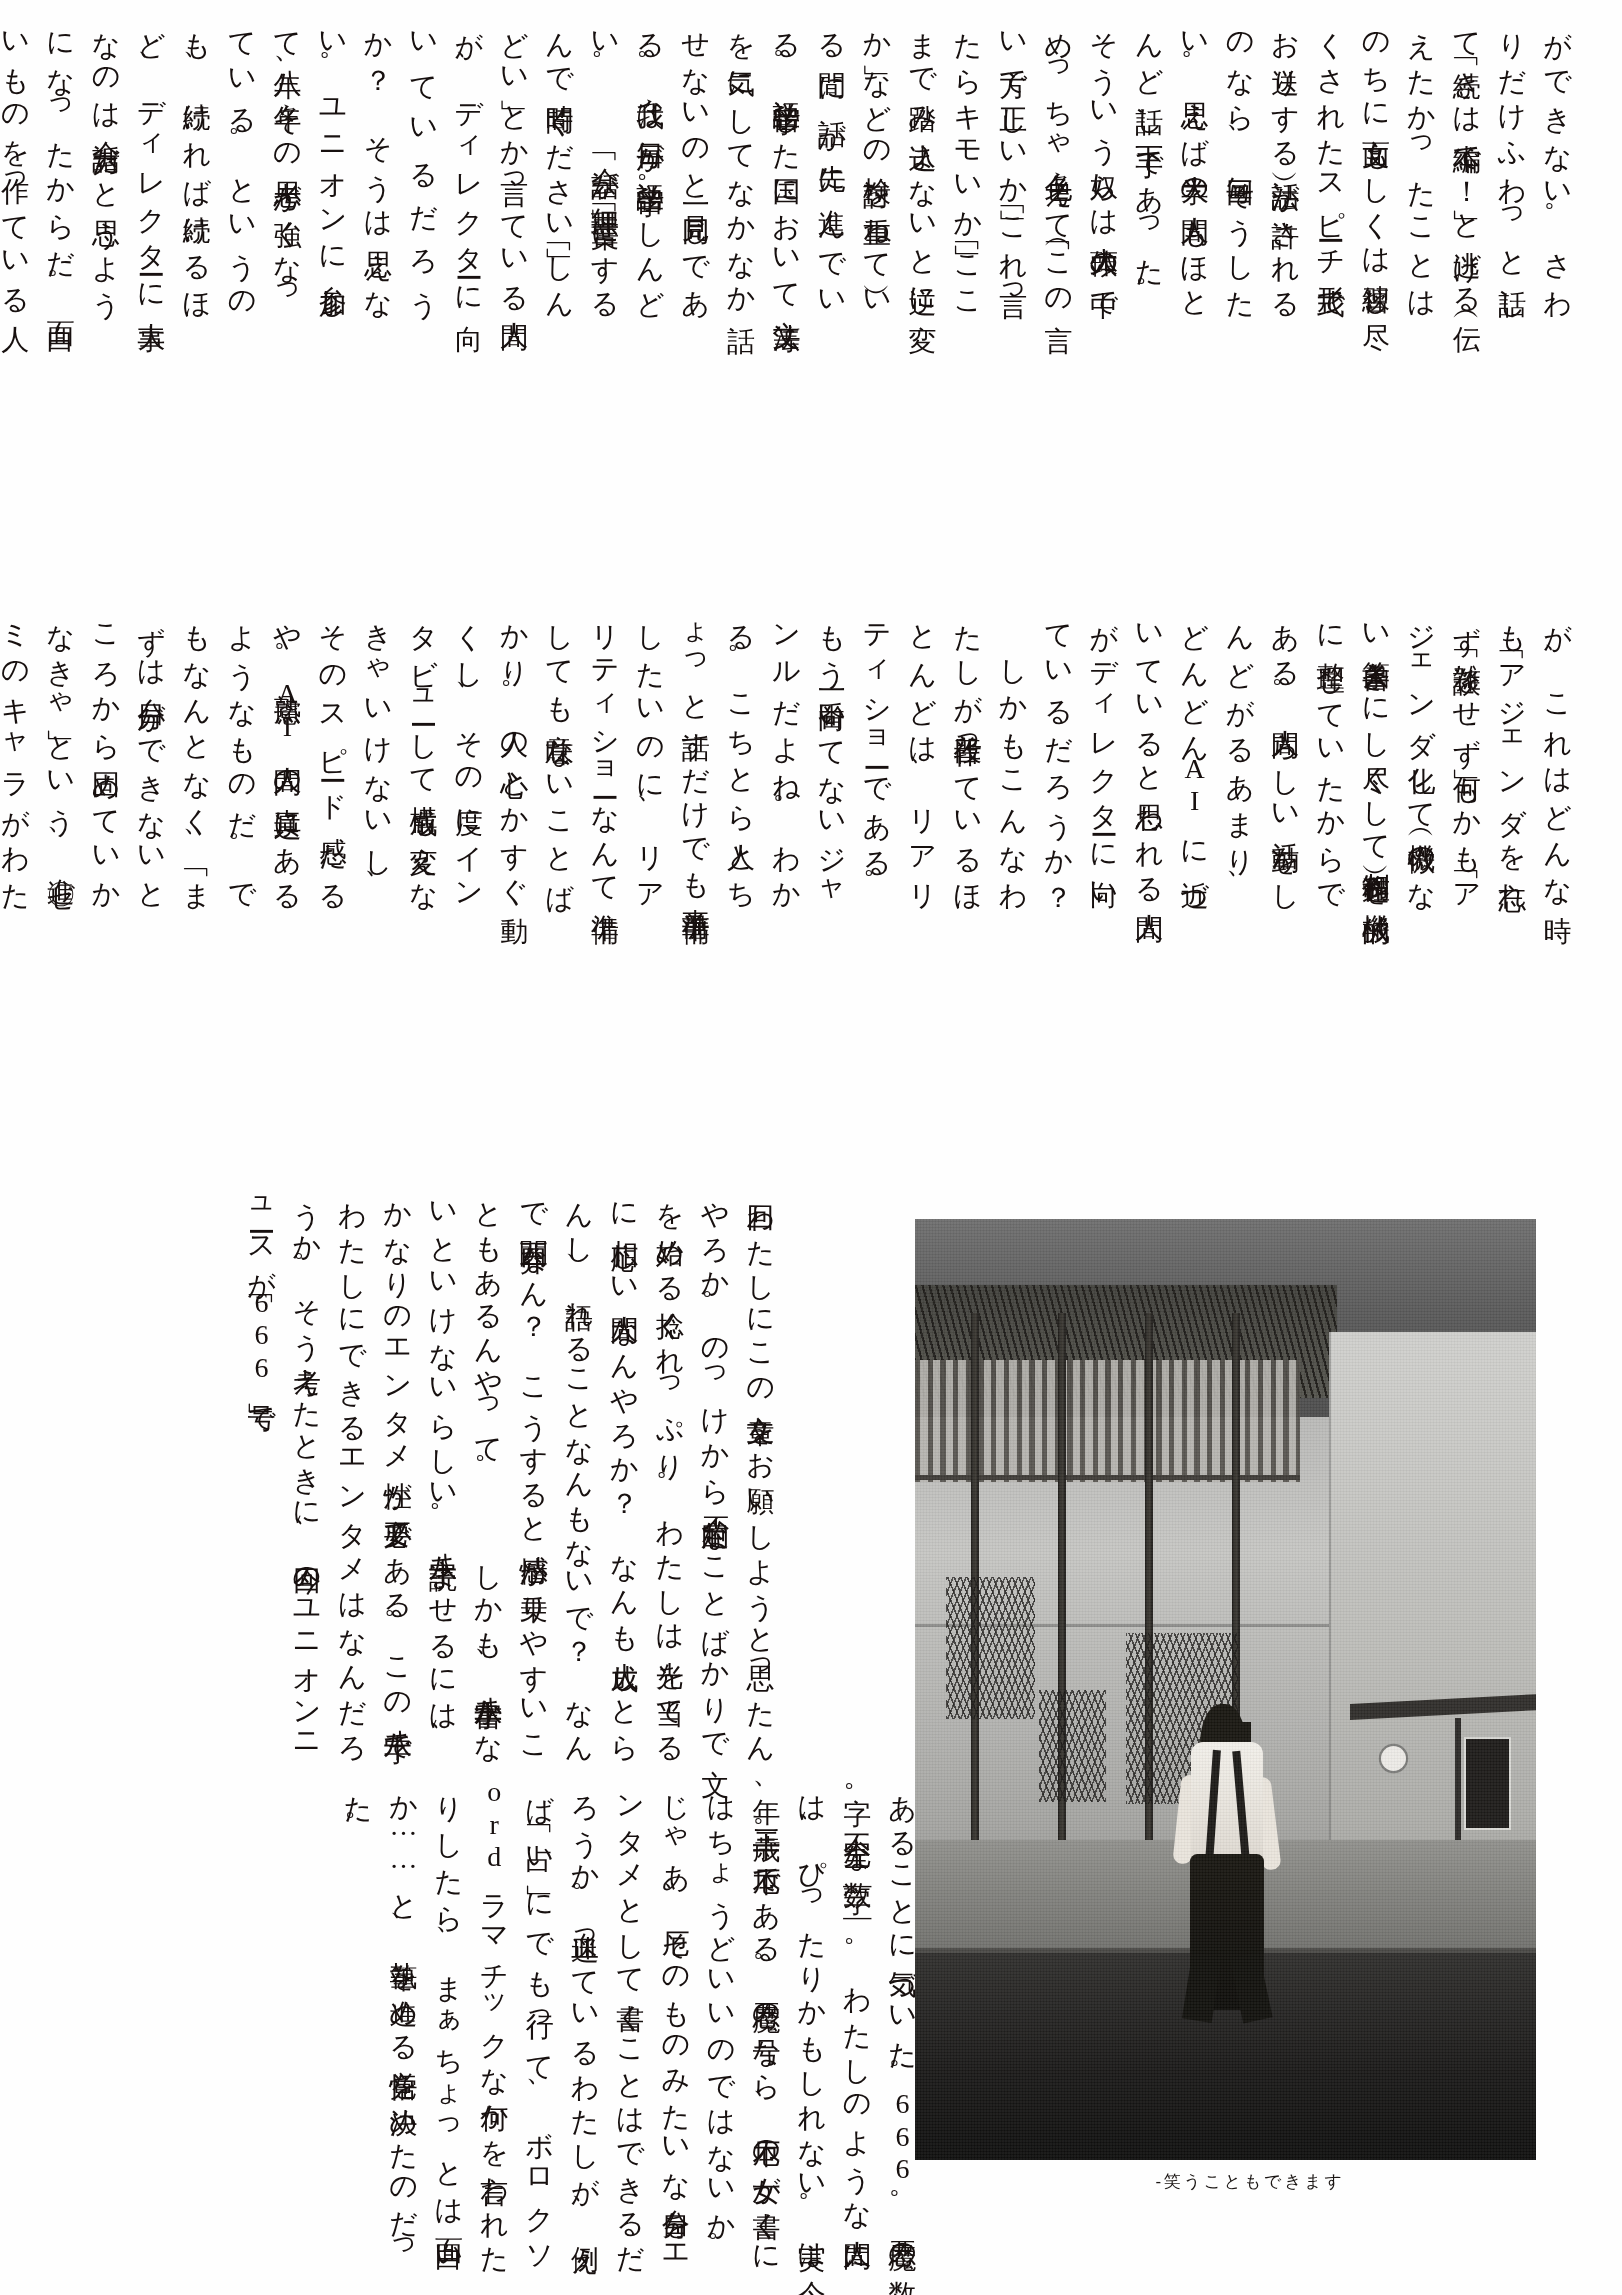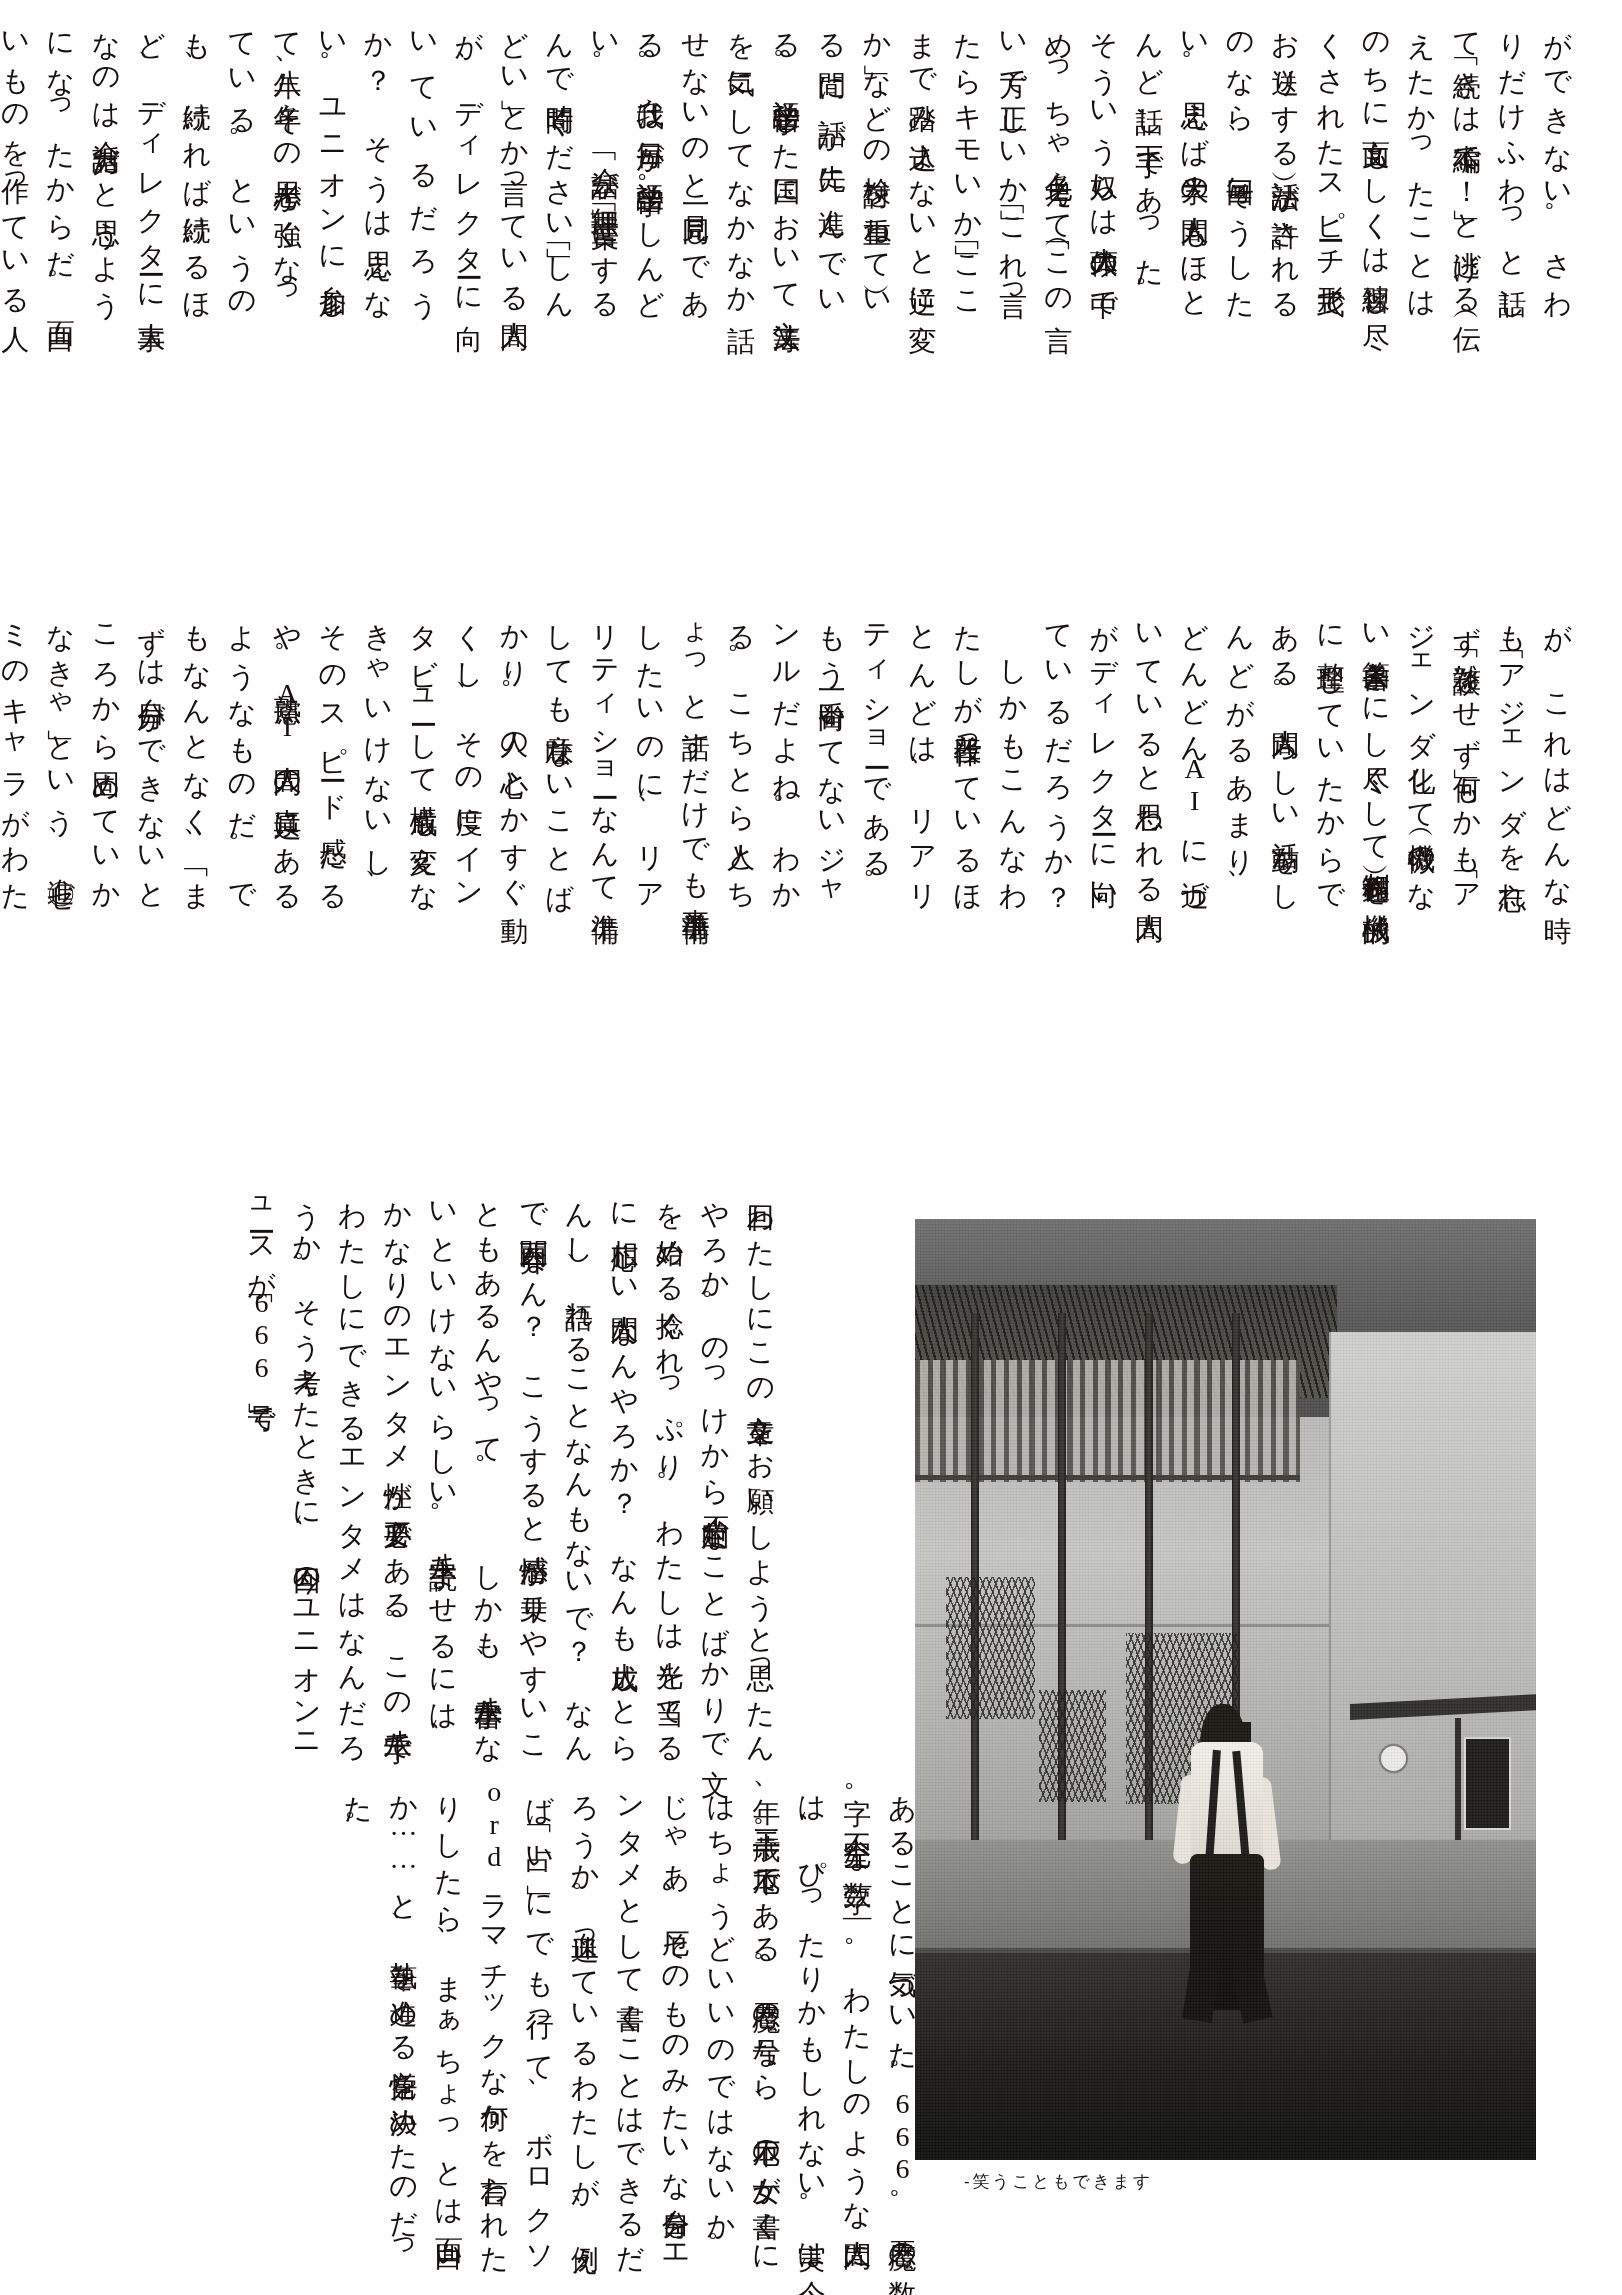--- a/index.html
+++ b/index.html
@@ -286,21 +286,21 @@
     width: 19.4px; height: 93px;
     background: #e9e4dc; border-radius: 9px; transform: rotate(-7deg);
   }
 
   #photo-caption {
     margin-top: 10.4px;
     font-family: "Liberation Sans", "DejaVu Sans", sans-serif;
     font-size: 17px;
     letter-spacing: 0.16em;
     color: #1a1513;
-    text-align: left;
+    text-align: center;
     padding-left: 49px;
   }
 </style>
 </head>
 <body>
 
 <div class="page">
 
   <div class="vblock" id="block-one">ができない。さわりだけふわっと話して「続きは本編で！」と逃げる（伝えたかったことはのちに文面もしくは練習し尽くされたスピーチ形式でお送りする）話法が許されるのなら、毎回そうしたい。思えば大学の人間もほとんど話し下手であった。そういう奴らは大体頭の中でめっちゃ色々考えて（「この言い方で正しいか」「これ言ったらキモいか」「ここまで踏み込まないと逆に変か」などの検討を重ねて）いる間に話が先に進んでいる。語学留学した国において文法等を気にしてなかなか話せないのと一見同じである。我々は毎日が語学留学。しんどい。
 　「会話が無理」「言葉にするんで時間ください」「しんどい」とか言っている人間が、ディレクターに向いているだろうか？　そうは思えない。ユニオンに参加して八年、年々その思考が強くなっている。というのも、続ければ続けるほど、ディレクターに大事なのは会話力だと思うようになったからだ。面白いものを作っている人ほど、コミュ力が高いし感情表現も豊かで、人間らしさが強い。取材される側も、会話力がある人と話す方が絶対に楽しいはずだ。わたしは一時期「アジェ乃」というあだ名を授かっていたことがある</div>

